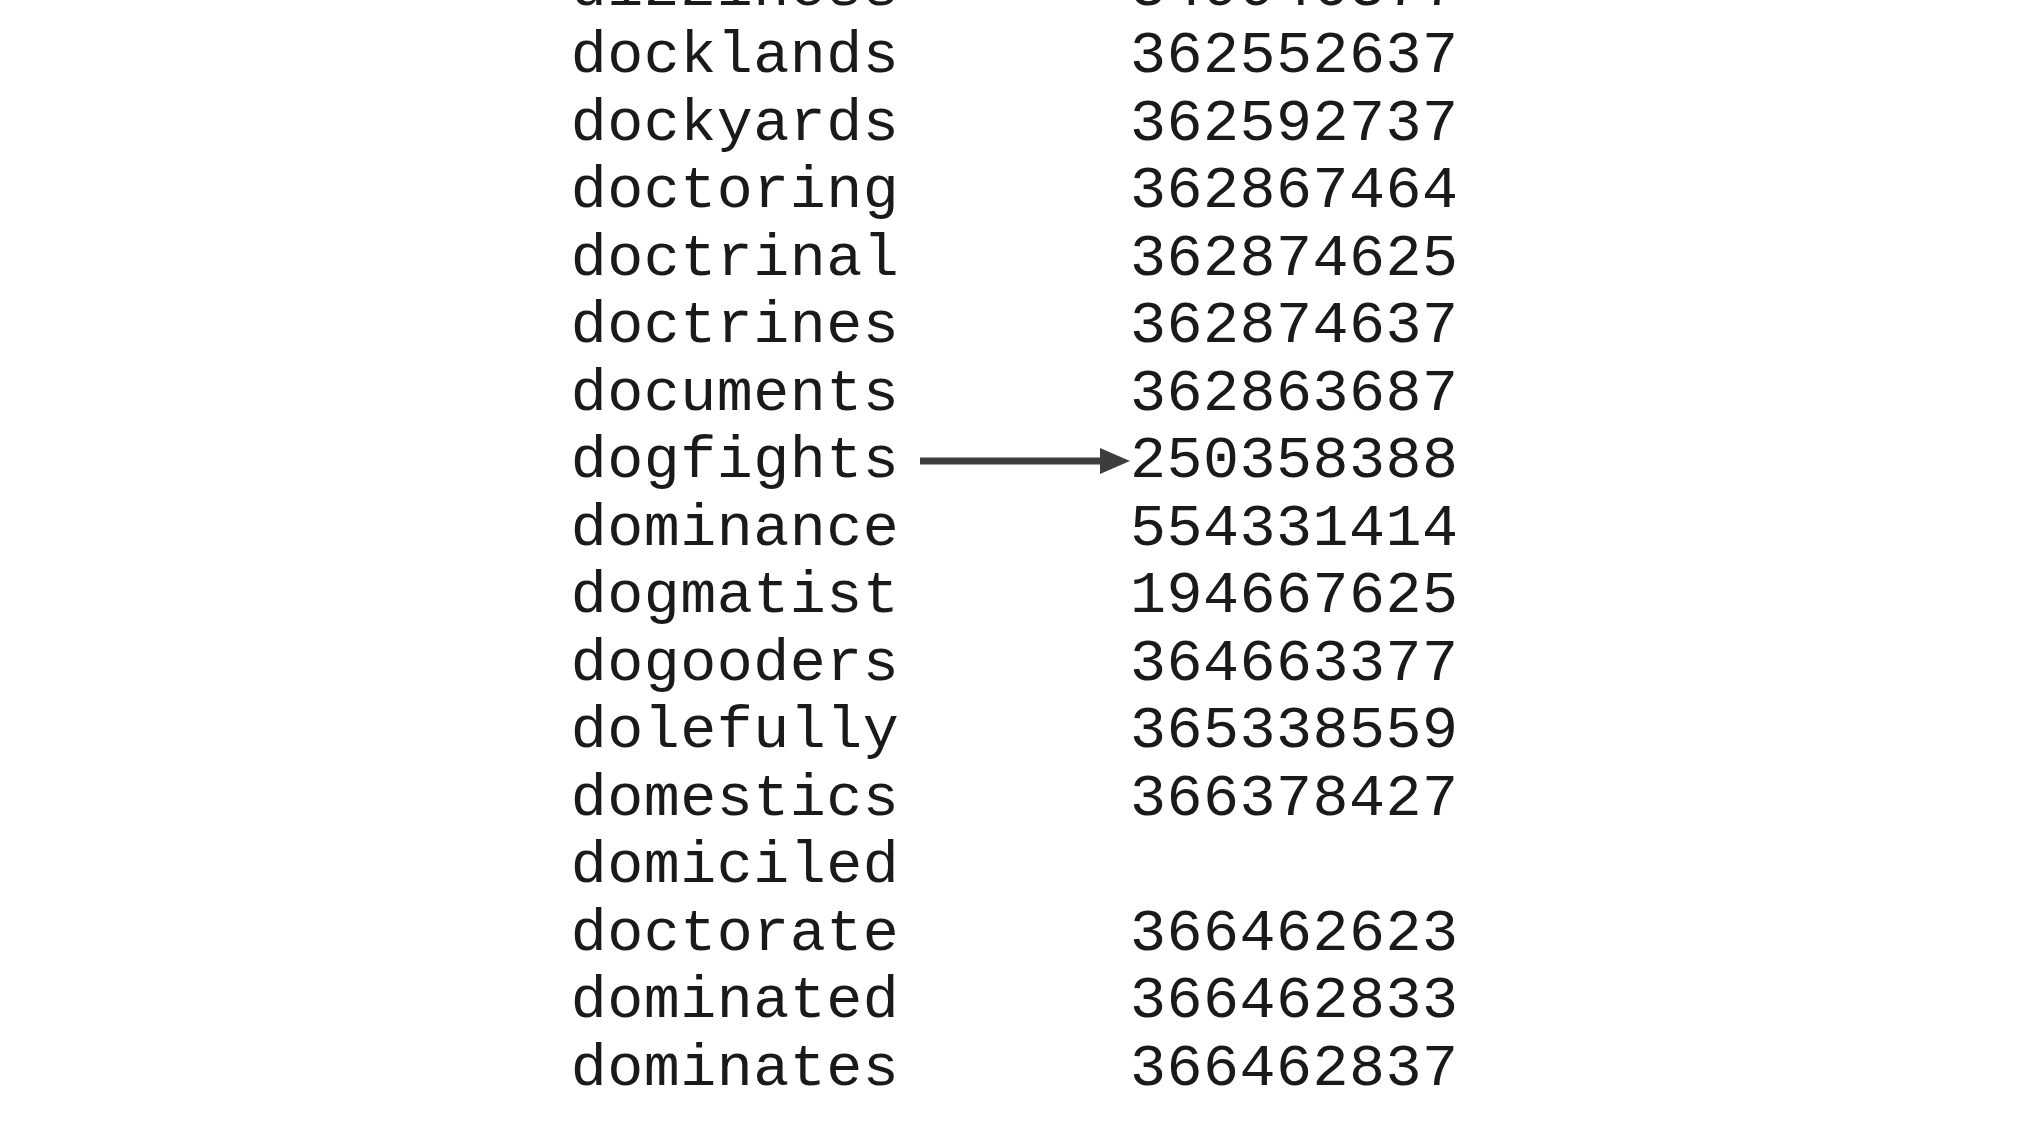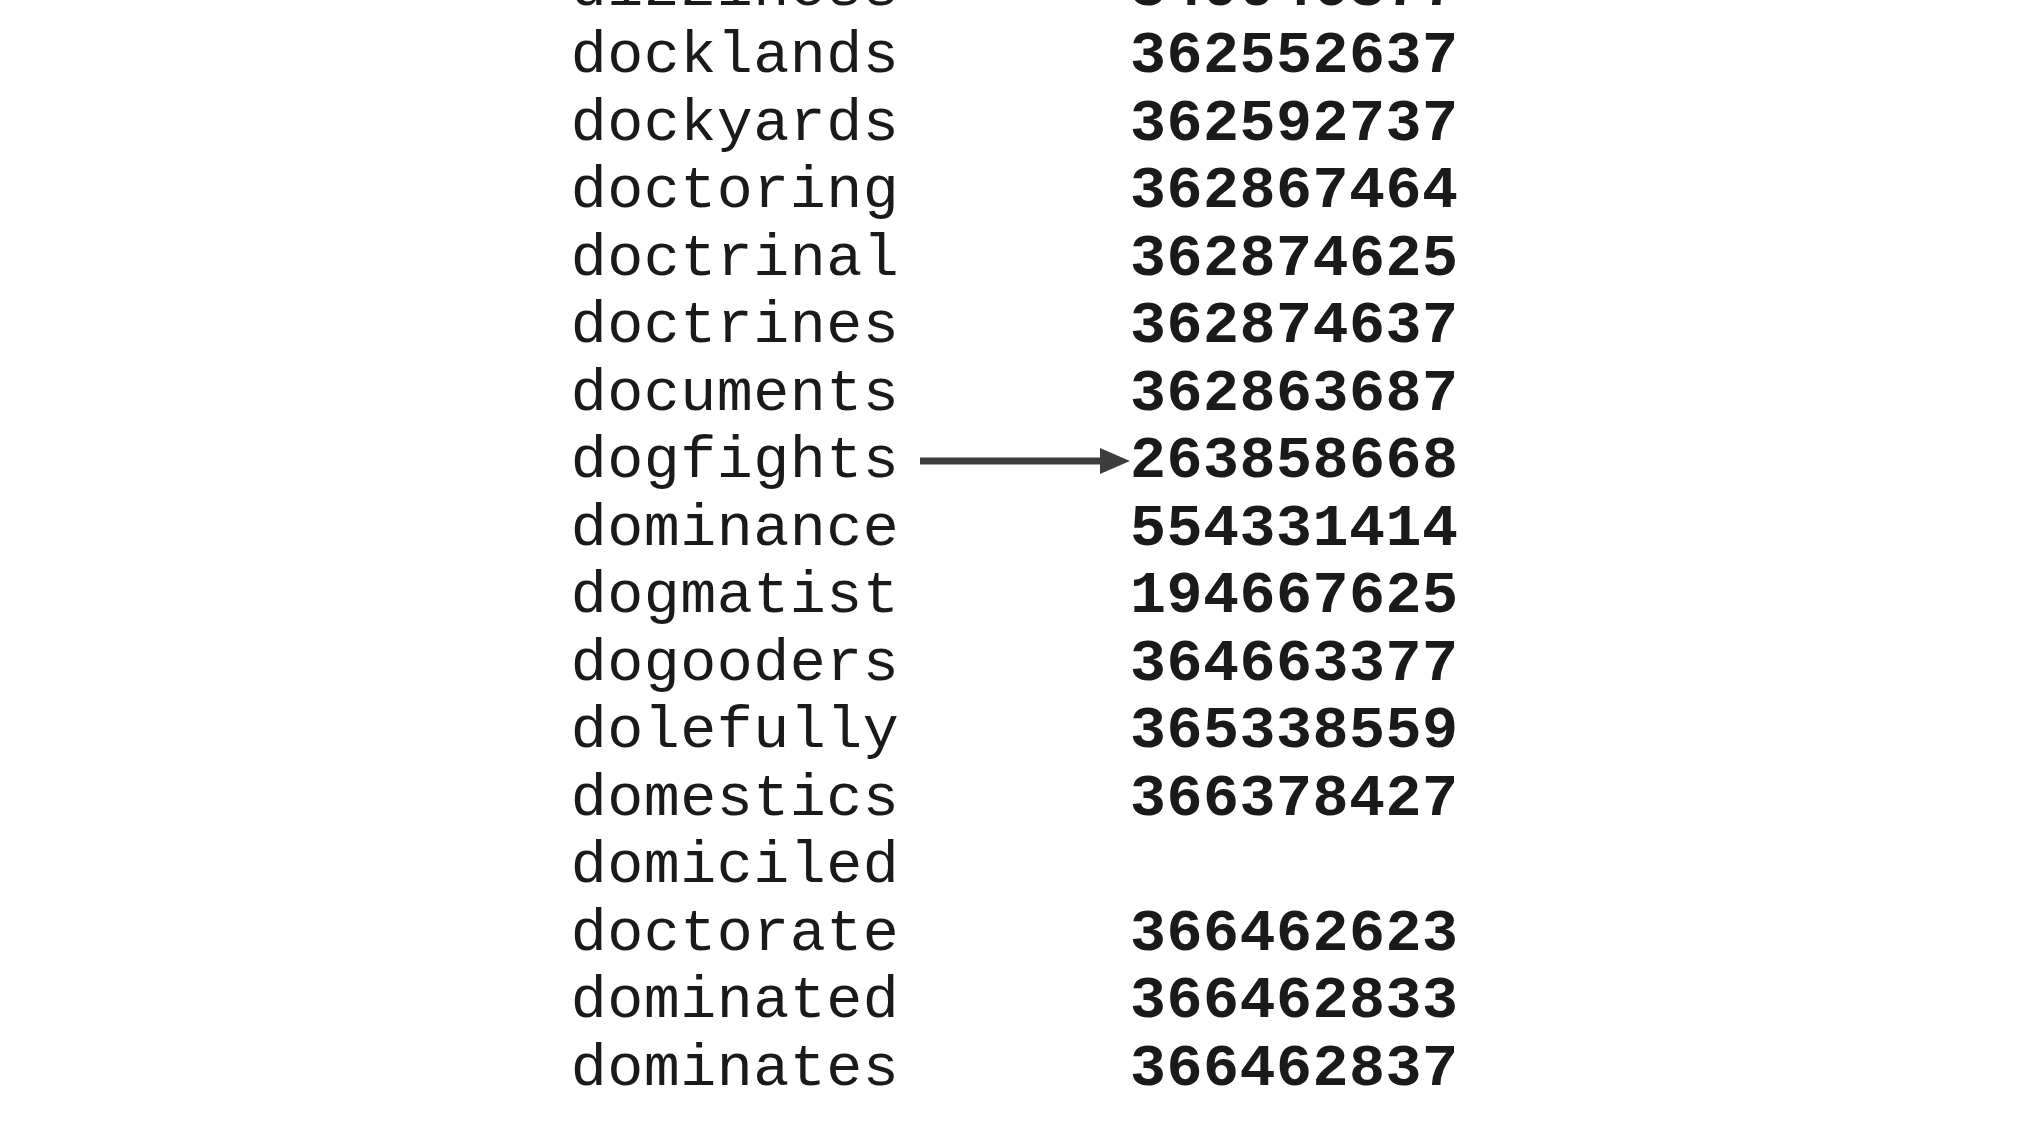--- a/index.html
+++ b/index.html
@@ -35,21 +35,20 @@
       width: 330px;
       text-align: center;
     }
     .gap {
       width: 230px;
       position: relative;
       height: 67.5px;
     }
     .number {
       text-align: left;
-      font-weight: bold;
     }
     .arrow-svg {
       position: absolute;
       left: 20px;
       top: 50%;
       transform: translateY(-50%);
       width: 210px;
       height: 30px;
     }
   </style>
@@ -93,21 +92,21 @@
       <span class="number">362863687</span>
     </div>
     <div class="row">
       <span class="word">dogfights</span>
       <span class="gap">
         <svg class="arrow-svg" viewBox="0 0 210 30">
           <line x1="0" y1="15" x2="185" y2="15" stroke="#3d3d3d" stroke-width="7"></line>
           <polygon points="180,2 210,15 180,28" fill="#3d3d3d"></polygon>
         </svg>
       </span>
-      <span class="number">263858668</span>
+      <span class="number">250358388</span>
     </div>
     <div class="row">
       <span class="word">dominance</span>
       <span class="gap"></span>
       <span class="number">554331414</span>
     </div>
     <div class="row">
       <span class="word">dogmatist</span>
       <span class="gap"></span>
       <span class="number">194667625</span>

